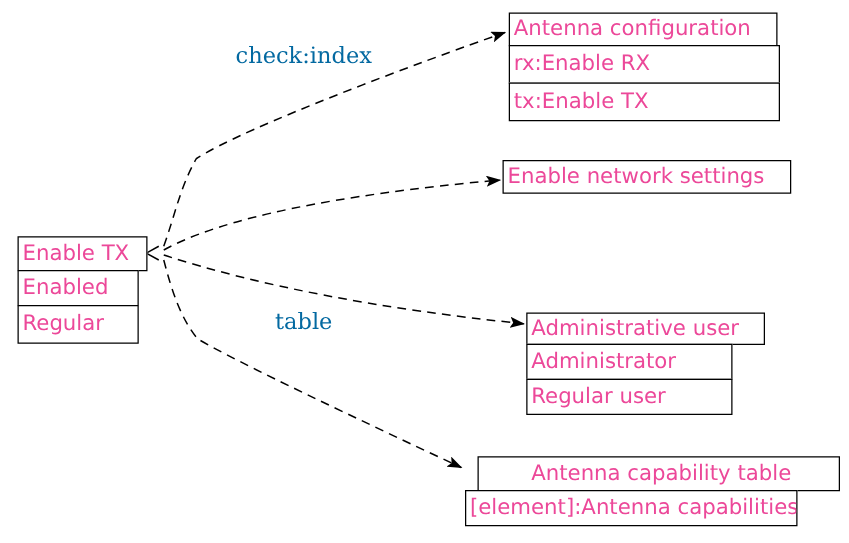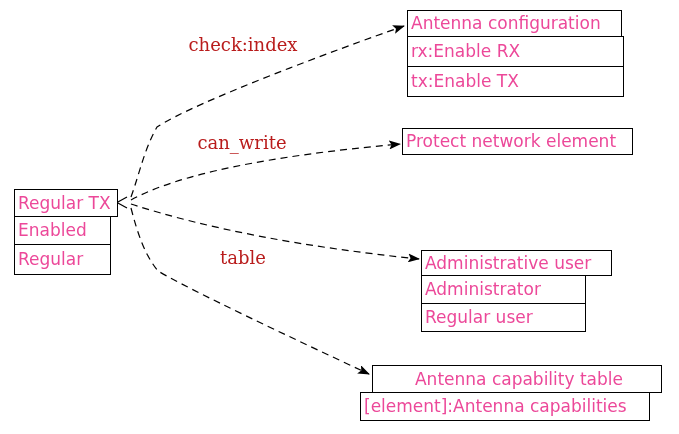--- a/index.html
+++ b/index.html
@@ -38,28 +38,29 @@
     line-height: 1;
     display: flex;
     align-items: center;
     padding-left: 3px;
     white-space: nowrap;
     overflow: hidden;
   }
   .cell.center {
     justify-content: center;
     padding-left: 4px;
+    margin-left: 10px;
   }
   .edge-label {
     position: absolute;
     transform: translateX(-50%);
     font-family: "DejaVu Serif", serif;
     font-size: 18px;
     line-height: 1.1;
-    color: #b91c1c;
+    color: #0369a1;
     white-space: nowrap;
   }
 </style>
 </head>
 <body>
 
 <div class="canvas">
 
   <svg class="edges" width="679" height="434" viewBox="0 0 679 434">
     <defs>
@@ -67,34 +68,33 @@
         <polygon points="0,0 12,4.5 0,9 2.5,4.5" fill="#000000"></polygon>
       </marker>
     </defs>
     <path class="e" d="M131,197 C140,172 144,150 157,127 C195,102 338,49 404,26" marker-end="url(#arrow)"></path>
     <path class="e" d="M131,200 Q200,162 400,144" marker-end="url(#arrow)"></path>
     <path class="e" d="M131,204 Q245,241 419,259" marker-end="url(#arrow)"></path>
     <path class="e" d="M131,208 C138,235 145,255 158,271 C190,290 290,337 369,374" marker-end="url(#arrow)"></path>
     <path class="vee" d="M127,197 L117,202.5 L127,208"></path>
   </svg>
 
-  <div class="cell" style="left:14px;top:189px;width:104px;height:28px">Regular TX</div>
+  <div class="cell" style="left:14px;top:189px;width:104px;height:28px">Enable TX</div>
   <div class="cell" style="left:14px;top:216px;width:97px;height:29px">Enabled</div>
   <div class="cell" style="left:14px;top:244px;width:97px;height:31px">Regular</div>
 
   <div class="cell" style="left:407px;top:10px;width:215px;height:27px">Antenna configuration</div>
   <div class="cell" style="left:407px;top:36px;width:217px;height:31px">rx:Enable RX</div>
   <div class="cell" style="left:407px;top:66px;width:217px;height:31px">tx:Enable TX</div>
 
-  <div class="cell" style="left:402px;top:128px;width:231px;height:27px">Protect network element</div>
+  <div class="cell" style="left:402px;top:128px;width:231px;height:27px">Enable network settings</div>
 
   <div class="cell" style="left:421px;top:250px;width:191px;height:26px">Administrative user</div>
   <div class="cell" style="left:421px;top:275px;width:165px;height:29px">Administrator</div>
   <div class="cell" style="left:421px;top:303px;width:165px;height:29px">Regular user</div>
 
   <div class="cell center" style="left:372px;top:365px;width:290px;height:28px">Antenna capability table</div>
-  <div class="cell" style="left:360px;top:392px;width:290px;height:29px">[element]:Antenna capabilities</div>
+  <div class="cell" style="left:372px;top:392px;width:266px;height:29px">[element]:Antenna capabilities</div>
 
   <div class="edge-label" style="left:243px;top:35px">check:index</div>
-  <div class="edge-label" style="left:242px;top:133px">can_write</div>
   <div class="edge-label" style="left:243px;top:248px">table</div>
 
 </div>
 
 </body></html>

